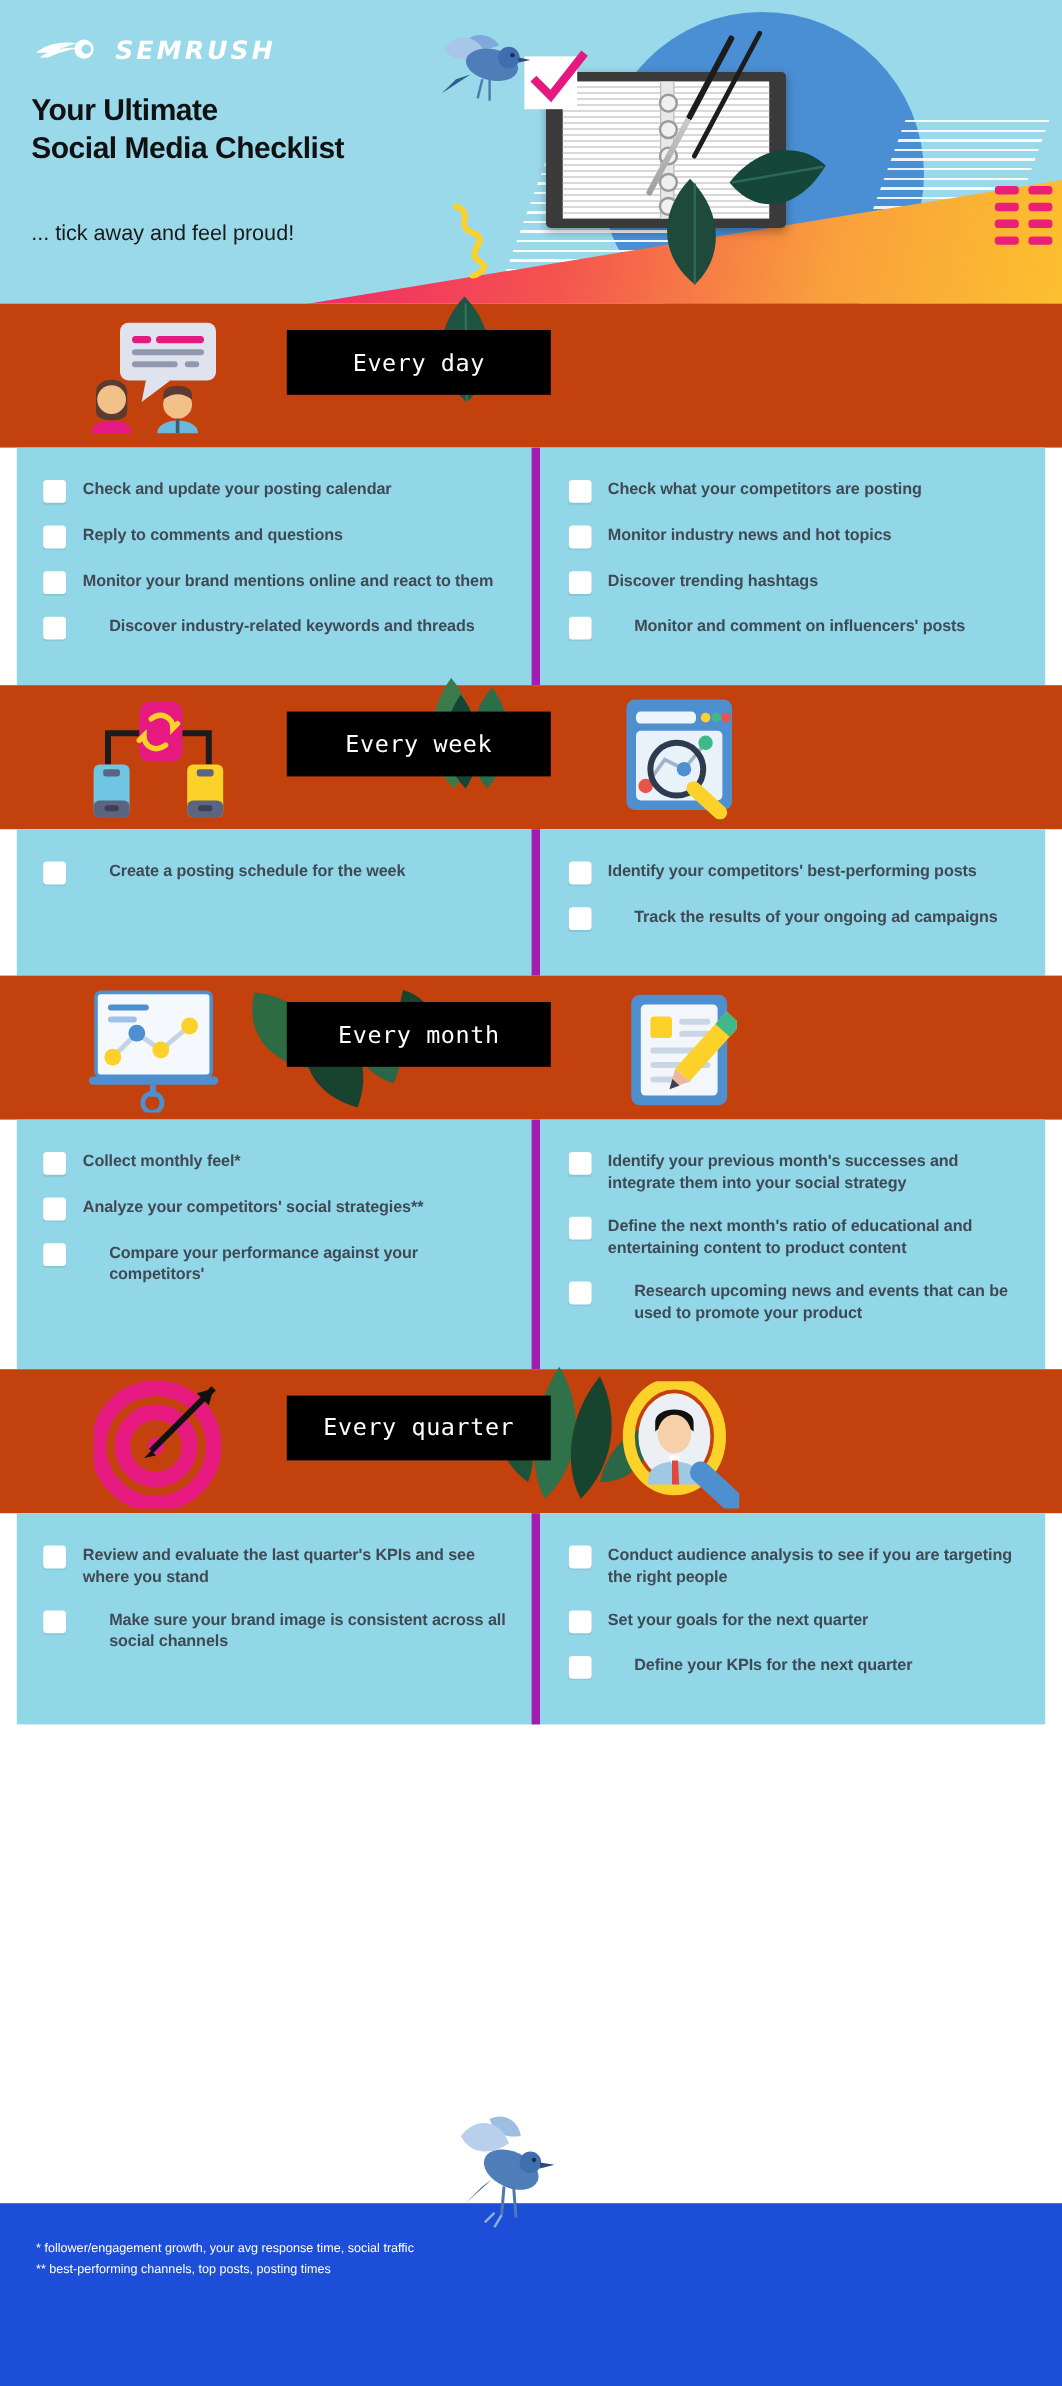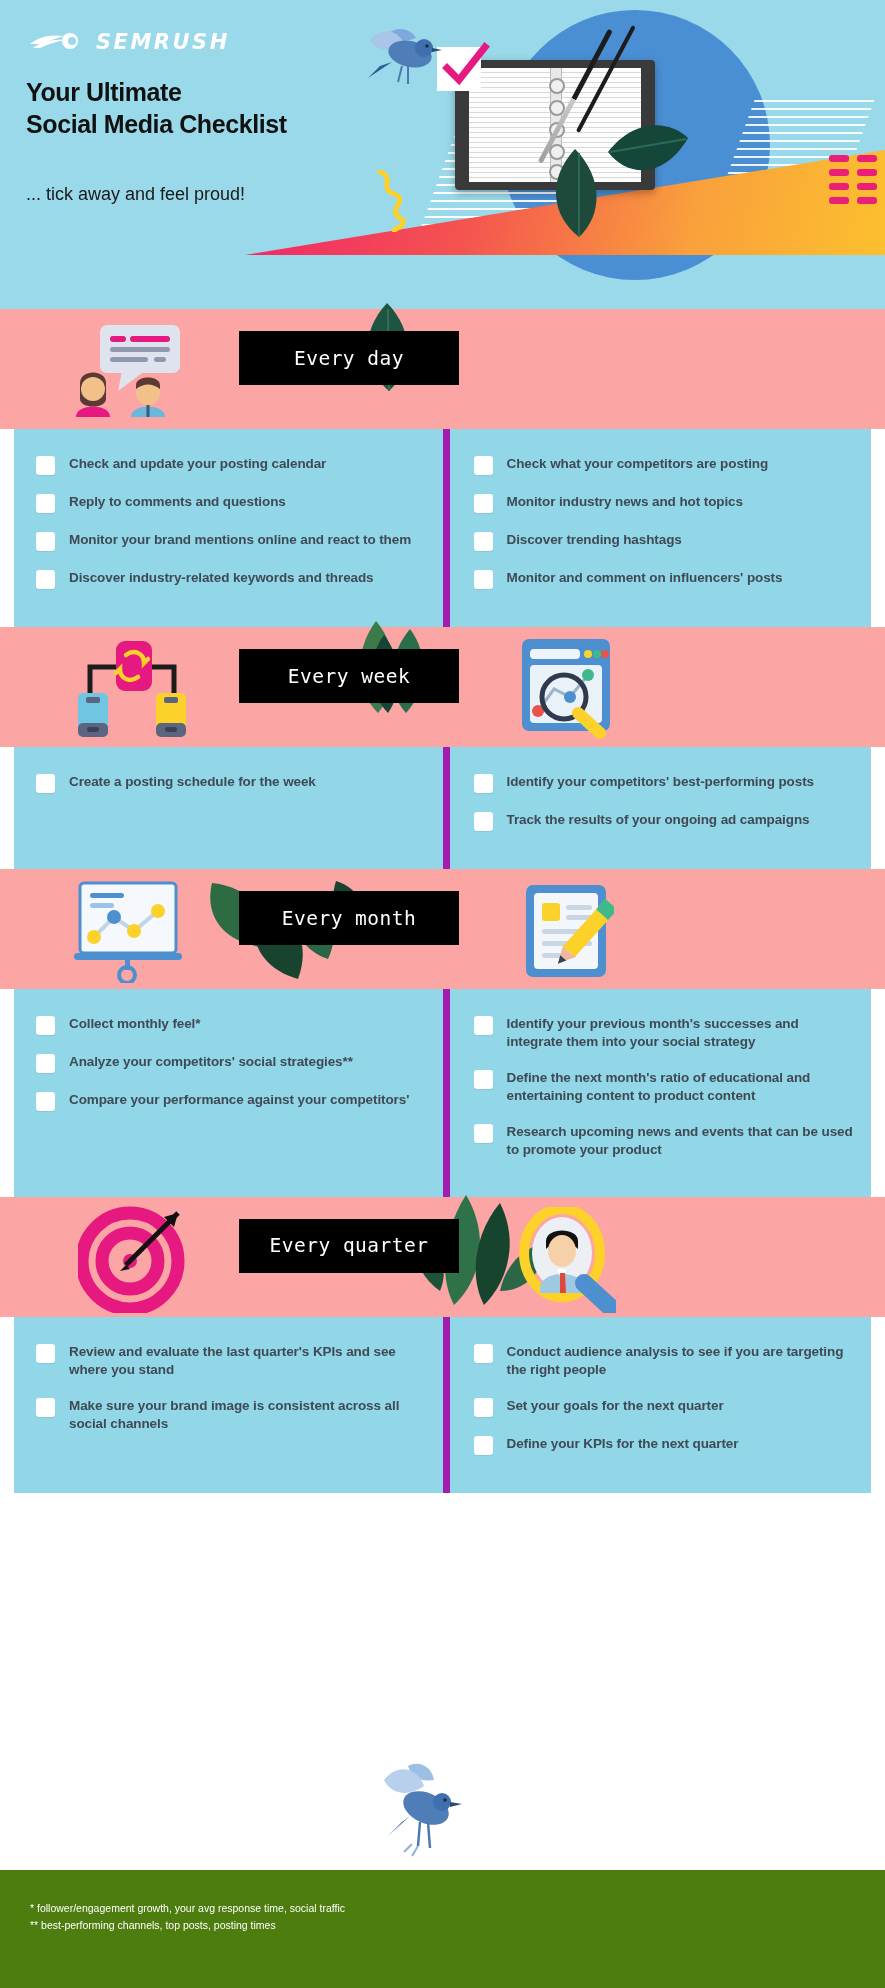--- a/index.html
+++ b/index.html
@@ -12,21 +12,21 @@
     width: 885px;
     height: 1988px;
     position: relative;
     overflow: hidden;
   }
 
   
   .hero {
     position: relative;
     width: 885px;
-    height: 309px;
+    height: 253px;
     background: #9ad9ea;
     overflow: hidden;
   }
   .hero-gradient {
     position: absolute;
     left: 245px;
     top: 150px;
     width: 640px;
     height: 105px;
     background: linear-gradient(100deg, #f2246b 0%, #f4534f 35%, #f9a03c 70%, #fcc02e 100%);
@@ -222,21 +222,21 @@
     padding: 26px 18px 38px 20px;
     width: 50%;
   }
   .band-col.left { padding-left: 22px; }
   .band-col.right { border-left: 7px solid #a21caf; padding-left: 24px; }
   .check-row {
     display: flex;
     align-items: flex-start;
     margin-bottom: 18px;
   }
-  .check-row:last-child { margin-bottom: 0; }
+  .check-row:last-child { margin-bottom: 0; gap: 22px; }
   .checkbox {
     flex: 0 0 auto;
     width: 19px;
     height: 19px;
     background: #ffffff;
     border-radius: 3px;
     margin-right: 14px;
     margin-top: 1px;
     box-shadow: 0 1px 1px rgba(0,0,0,.08);
   }
@@ -244,21 +244,21 @@
     color: #3f4a55;
     font-size: 13.5px;
     font-weight: bold;
     line-height: 1.33;
     letter-spacing: -0.1px;
   }
 
   .sec-head {
     position: relative;
     height: 120px;
-    background: #fca5a5;
+    background: #c2410c;
   }
   .sec-banner {
     position: absolute;
     left: 239px;
     top: 22px;
     width: 220px;
     height: 54px;
     background: #000000;
     display: flex;
     align-items: center;
@@ -274,22 +274,22 @@
   .sec-icon-left { position: absolute; left: 72px; top: 12px; z-index: 4; }
   .sec-icon-right { position: absolute; left: 518px; top: 12px; z-index: 4; }
   .sec-leaf { position: absolute; z-index: 3; }
 
   
   .footer {
     position: absolute;
     left: 0;
     bottom: 0;
     width: 885px;
-    height: 118px;
-    background: #4d7c0f;
+    height: 152px;
+    background: #1d4ed8;
   }
   .footer-note {
     color: #ffffff;
     font-size: 10.5px;
     line-height: 1.62;
     padding: 30px 0 0 30px;
     font-weight: 500;
   }
   .bird-footer {
     position: absolute;

